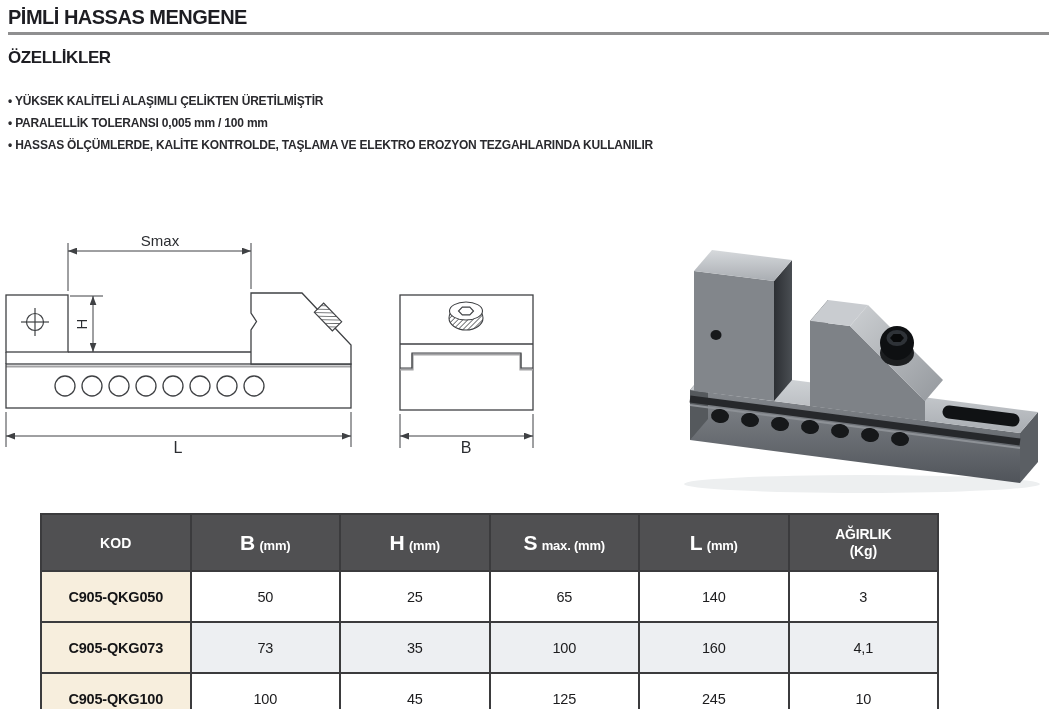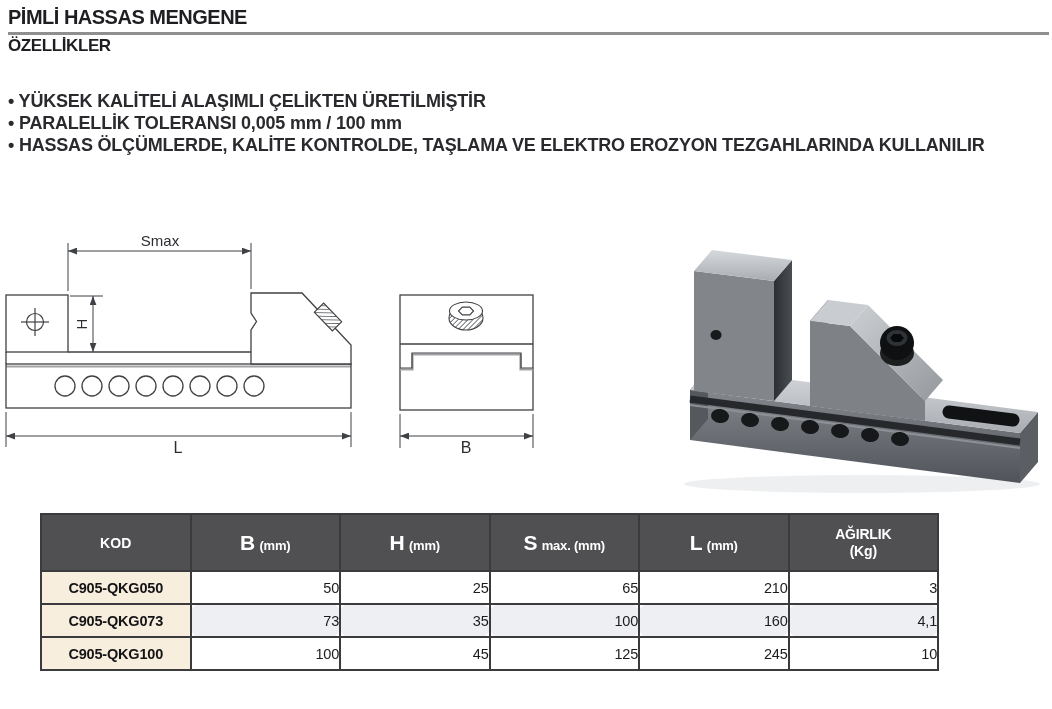--- a/index.html
+++ b/index.html
@@ -15,47 +15,47 @@
     --zebra:#edeff2;
   }
   *{margin:0;padding:0;box-sizing:border-box;}
   html,body{background:#fff;}
   body{font-family:"Liberation Sans", sans-serif;}
   #page{position:relative;width:1052px;height:709px;background:#fff;overflow:hidden;}
 
   .title{position:absolute;left:8px;top:6px;font-size:20px;font-weight:800;
          letter-spacing:-0.5px;color:var(--ink);text-align:center;}
   .rule{position:absolute;left:8px;top:32px;width:1041px;height:3px;background:var(--rule);}
-  .section{position:absolute;left:8px;top:36px;font-size:17px;font-weight:800;
+  .section{position:absolute;left:8px;top:48px;font-size:17px;font-weight:800;
            letter-spacing:-0.4px;color:var(--ink);}
 
   .features{position:absolute;left:8px;top:90px;list-style:none;}
-  .features li{font-size:18px;font-weight:700;letter-spacing:-0.2px;color:var(--text);
+  .features li{font-size:12px;font-weight:700;letter-spacing:-0.2px;color:var(--text);
                line-height:22px;white-space:nowrap;}
   .features li::before{content:"• ";}
 
   .drawing{position:absolute;left:0;top:218px;}
   .photo{position:absolute;left:650px;top:185px;}
 
   svg text.dim{font-family:"Liberation Sans",sans-serif;font-size:15px;fill:#2b2d31;}
   svg text.dimL{font-size:16px;}
 
   table.spec{position:absolute;left:4px;top:513px;width:899px;border-collapse:collapse;
              table-layout:fixed;margin-left:36px;}
   table.spec th,table.spec td{border:2px solid var(--border);text-align:center;vertical-align:middle;}
   table.spec thead th{background:var(--th-bg);color:var(--th-text);height:57px;font-weight:700;}
   table.spec thead .letter{font-size:21px;font-weight:700;letter-spacing:-0.3px;}
   table.spec thead .unit{font-size:13px;font-weight:700;letter-spacing:-0.2px;}
   table.spec thead th.small .letter{font-size:14px;letter-spacing:0.2px;}
   table.spec thead th.twoline{font-size:14px;line-height:17px;letter-spacing:-0.2px;}
-  table.spec tbody tr{height:33px;}
+  table.spec tbody tr{height:51px;}
   table.spec tbody th{background:var(--cream);font-size:14.5px;font-weight:700;
                       letter-spacing:-0.2px;color:#141416;}
-  table.spec tbody td{background:#ffffff;font-size:14.5px;color:#1c1c1e;letter-spacing:-0.2px;text-align:right;}
-  table.spec tbody tr.alt td{background:var(--zebra);border-radius:9px;}
+  table.spec tbody td{background:#ffffff;font-size:14.5px;color:#1c1c1e;letter-spacing:-0.2px;}
+  table.spec tbody tr.alt td{background:var(--zebra);}
 </style>
 </head>
 <body>
 
 <div id="page">
 
   <div class="title">PİMLİ HASSAS MENGENE</div>
   <div class="rule"></div>
   <div class="section">ÖZELLİKLER</div>
 
@@ -230,21 +230,21 @@
           <span>AĞIRLIK</span><br>
           <span>(Kg)</span></th>
       </tr>
     </thead>
     <tbody>
       <tr>
         <th>C905-QKG050</th>
         <td>50</td>
         <td>25</td>
         <td>65</td>
-        <td>210</td>
+        <td>140</td>
         <td>3</td>
       </tr>
       <tr class="alt">
         <th>C905-QKG073</th>
         <td>73</td>
         <td>35</td>
         <td>100</td>
         <td>160</td>
         <td>4,1</td>
       </tr>

